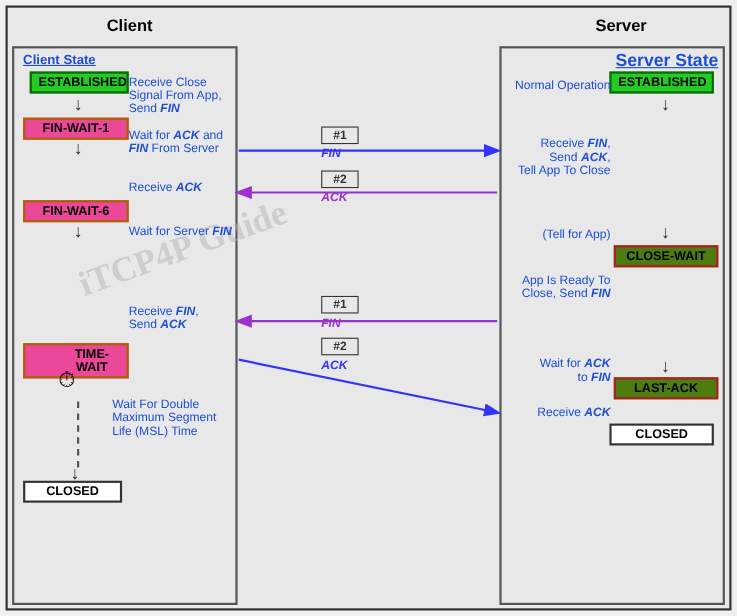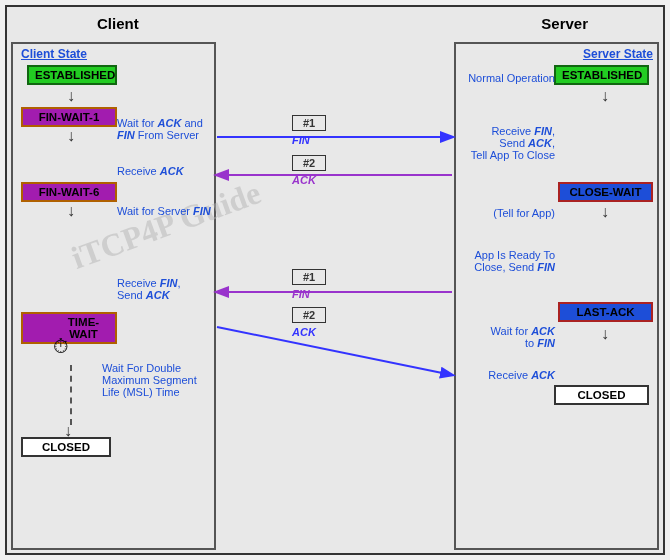--- a/index.html
+++ b/index.html
@@ -52,22 +52,22 @@
     
     .sbox {
       position: absolute;
       border: 2px solid #4c1d95;
       padding: 2px 6px;
       font-weight: bold;
       font-size: 11.5px;
       text-align: center;
     }
     .sbox.green { background: #22cc22; border-color: #116611; }
-    .sbox.orange { background: #a21caf; border-color: #b06000; }
-    .sbox.salmon { background: #1d4ed8; border-color: #aa2222; }
+    .sbox.orange { background: #ec4899; border-color: #b06000; }
+    .sbox.salmon { background: #4d7c0f; border-color: #aa2222; margin-top: 41px; }
     .sbox.white { background: #ffffff; border-color: #333; }
     
     .lbl {
       position: absolute;
       font-size: 11px;
       color: #1d4ed8;
       text-align: center;
     }
     .lbl em { font-style: italic; font-weight: bold; }
     
@@ -115,20 +115,21 @@
   <div class="panel-server"></div>
 
   <div class="watermark">iTCP4P Guide</div>
 
   <div class="lbl" style="left:14px;top:40px;font-weight:bold;text-decoration:underline;font-size:12px;">Client State</div>
 
   <div class="sbox green" style="left:20px;top:58px;width:90px;">ESTABLISHED</div>
 
   <div style="position:absolute;left:60px;top:80px;font-size:16px;color:#333;">↓</div>
 
+  <div class="lbl" style="left:110px;top:62px;width:95px;text-align:left;">Receive Close<br>Signal From App,<br>Send <em>FIN</em></div>
 
   <div class="sbox orange" style="left:14px;top:100px;width:96px;">FIN-WAIT-1</div>
 
   <div class="lbl" style="left:110px;top:110px;width:95px;text-align:left;">Wait for <em>ACK</em> and<br><em>FIN</em> From Server</div>
 
   <div style="position:absolute;left:60px;top:120px;font-size:16px;color:#333;">↓</div>
 
   <div class="lbl" style="left:110px;top:158px;width:95px;text-align:left;">Receive <em>ACK</em></div>
 
   <div class="sbox orange" style="left:14px;top:175px;width:96px;">FIN-WAIT-6</div>
@@ -144,21 +145,21 @@
   <div class="clock-icon" style="left:46px;top:328px;">⏱</div>
 
   <div class="dashed-line" style="left:63px;top:358px;height:60px;"></div>
 
   <div style="position:absolute;left:57px;top:415px;font-size:16px;color:#333;">↓</div>
 
   <div class="lbl" style="left:95px;top:355px;width:105px;text-align:left;">Wait For Double<br>Maximum Segment<br>Life (MSL) Time</div>
 
   <div class="sbox white" style="left:14px;top:430px;width:90px;">CLOSED</div>
 
-  <div class="lbl" style="right:10px;top:40px;font-weight:bold;text-decoration:underline;font-size:12px;width:105px;text-align:right;">Server State</div>
+  <div class="lbl" style="right:10px;top:40px;font-weight:bold;text-decoration:underline;font-size:16px;width:105px;text-align:right;">Server State</div>
 
   <div class="sbox green" style="right:14px;top:58px;width:95px;">ESTABLISHED</div>
 
   <div style="position:absolute;right:54px;top:80px;font-size:16px;color:#333;">↓</div>
 
   <div class="lbl" style="right:108px;top:65px;width:105px;text-align:right;">Normal Operation</div>
 
   <div class="lbl" style="right:108px;top:118px;width:120px;text-align:right;">Receive <em>FIN</em>,<br>Send <em>ACK</em>,<br>Tell App To Close</div>
 
   <div class="sbox salmon" style="right:10px;top:175px;width:95px;">CLOSE-WAIT</div>

